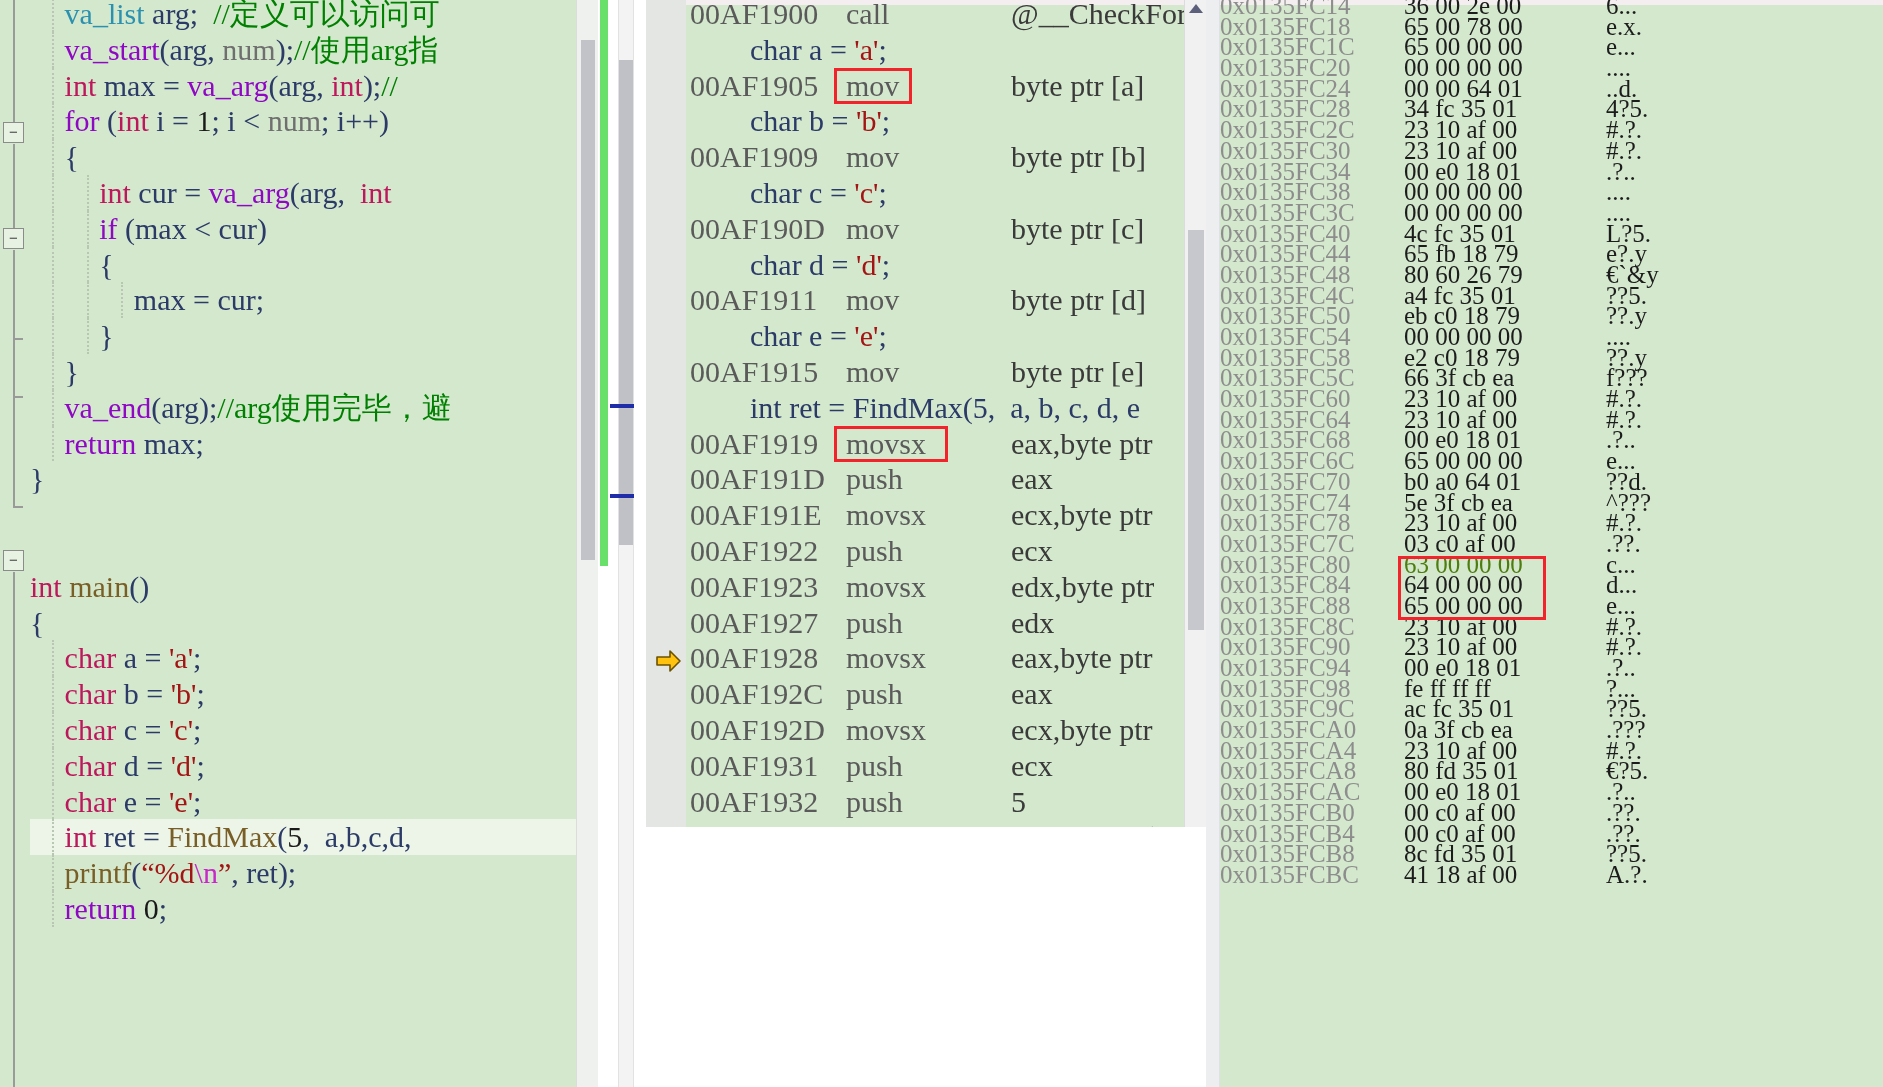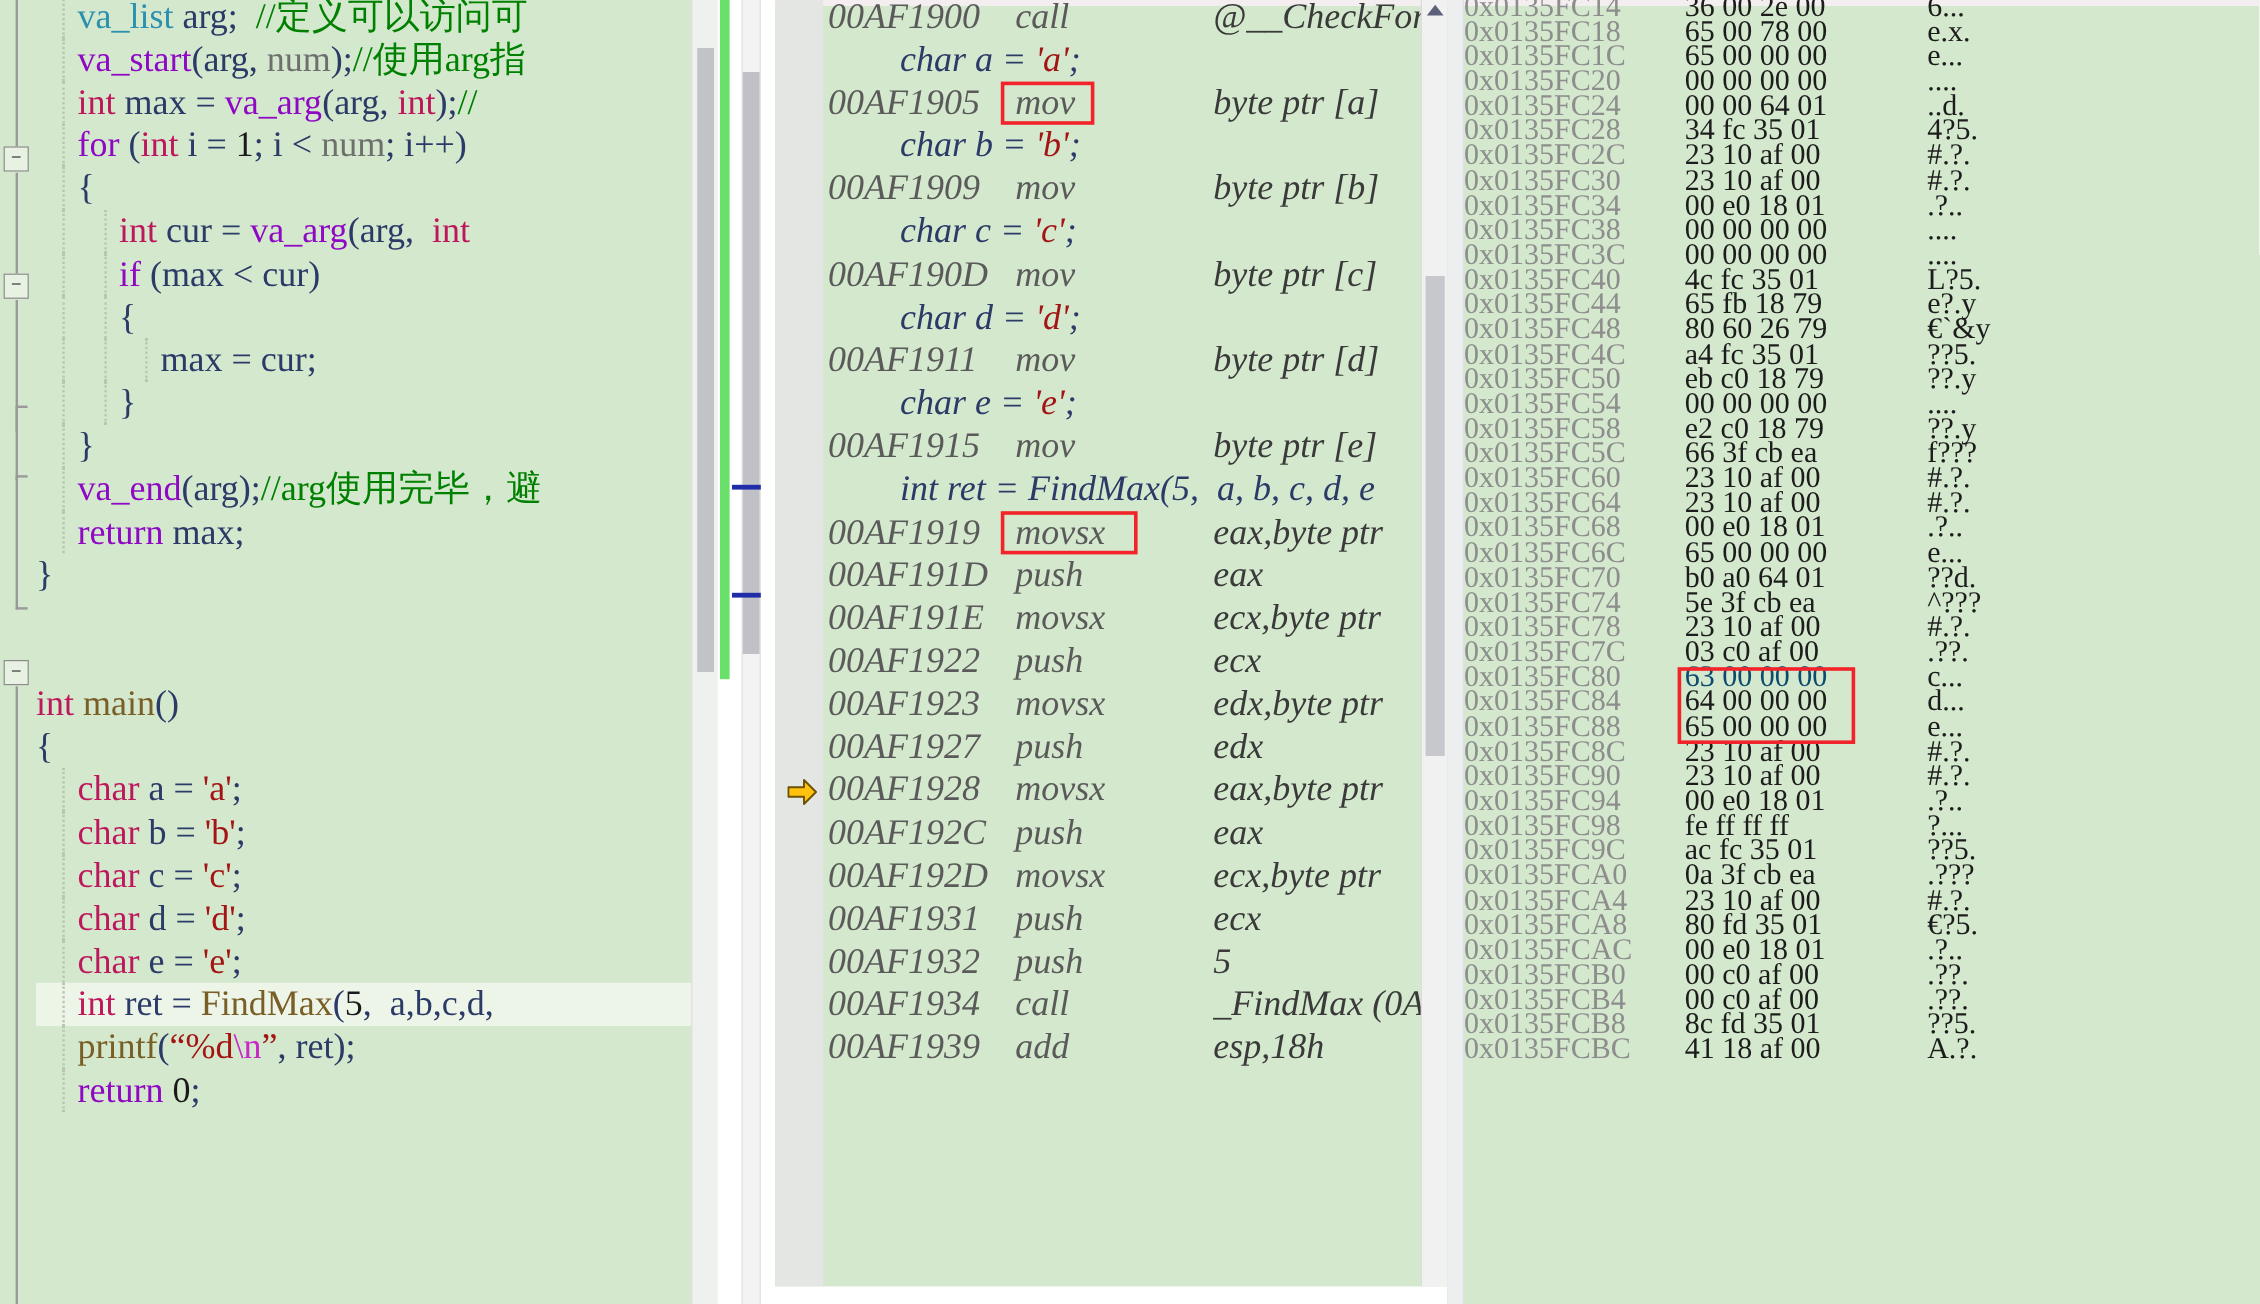--- a/index.html
+++ b/index.html
@@ -129,24 +129,23 @@
     width: 24px; height: 4px;
     background: #1f2ea8;
     left: 12px;
   }
 
   
   .disasm-pane {
     position: relative;
     flex: 0 0 560px;
     width: 560px;
-    height: 1072px;
-    background: #d4e8cd;
-    overflow: hidden;
-    font-style: italic;
+    height: 827px;
+    background: #d4e8cd;
+    overflow: hidden;
   }
   .disasm-gutter {
     position: absolute; left: 0; top: 0;
     width: 40px; height: 100%;
     background: #e4e6e4;
   }
   .disasm-rows {
     position: absolute;
     left: 0; top: -4px;
     width: 560px;
@@ -210,21 +209,21 @@
     position: absolute;
     left: 0; top: -4px;
     font-family: "Liberation Serif", "DejaVu Serif", serif;
     font-size: 27px;
     line-height: 20.7px;
     white-space: pre;
   }
   .mrow { display:block; height:20.7px; position:relative; }
   .mrow .maddr { position:absolute; left:14px; color:#8d8d8d; font-size:25px; }
   .mrow .mhex  { position:absolute; left:198px; color:#1c1c1c; font-size:25px; }
-  .mrow .mhex.red { color:#0c4a6e; }
+  .mrow .mhex.red { color:#4d7c0f; }
   .mrow .masc  { position:absolute; left:400px; color:#1c1c1c; font-size:25px; }
   .mem-redbox {
     position:absolute;
     border:3px solid #f2232a;
     pointer-events:none;
   }
 
   .tiny-top-strip {
     position:absolute; left:0; top:0; width:100%; height:5px;
     background:#f4eef1;

